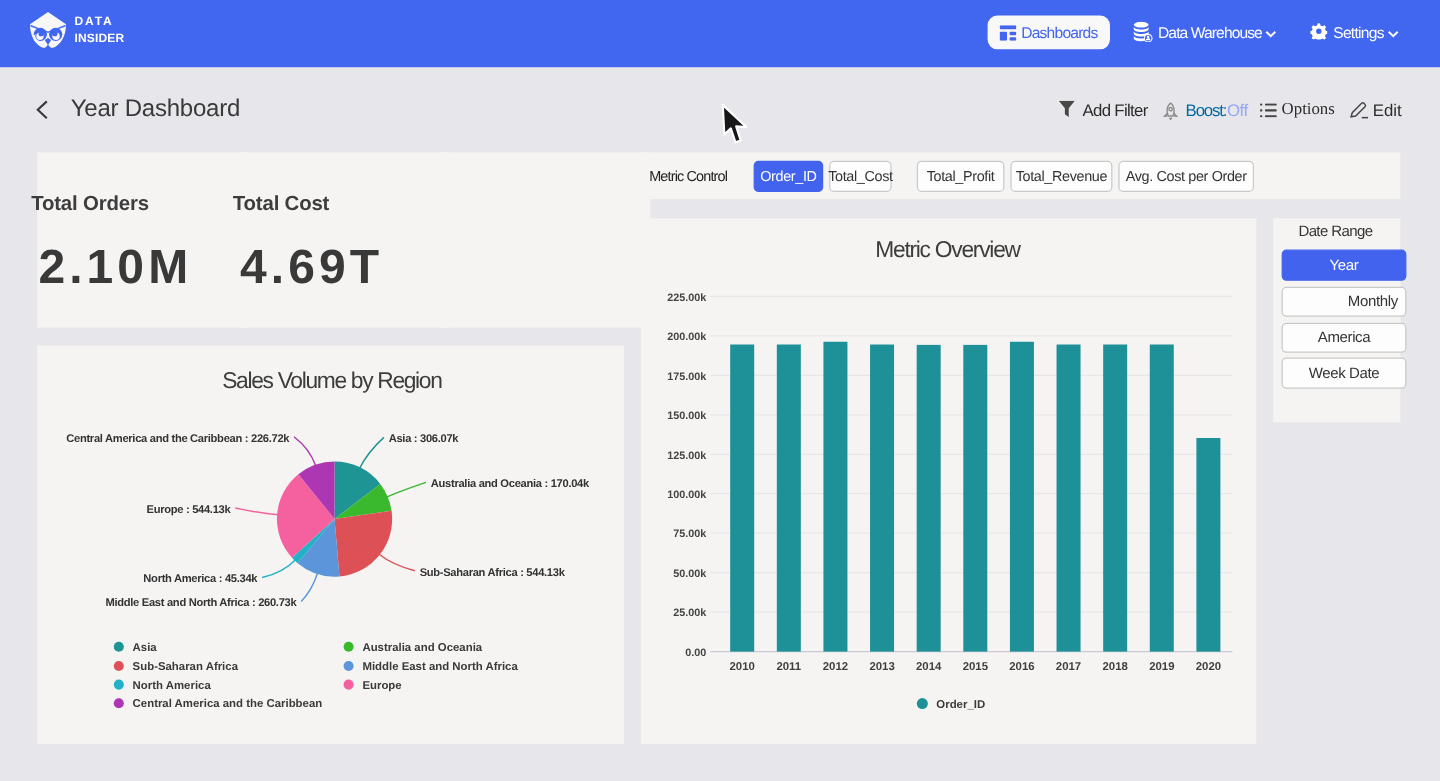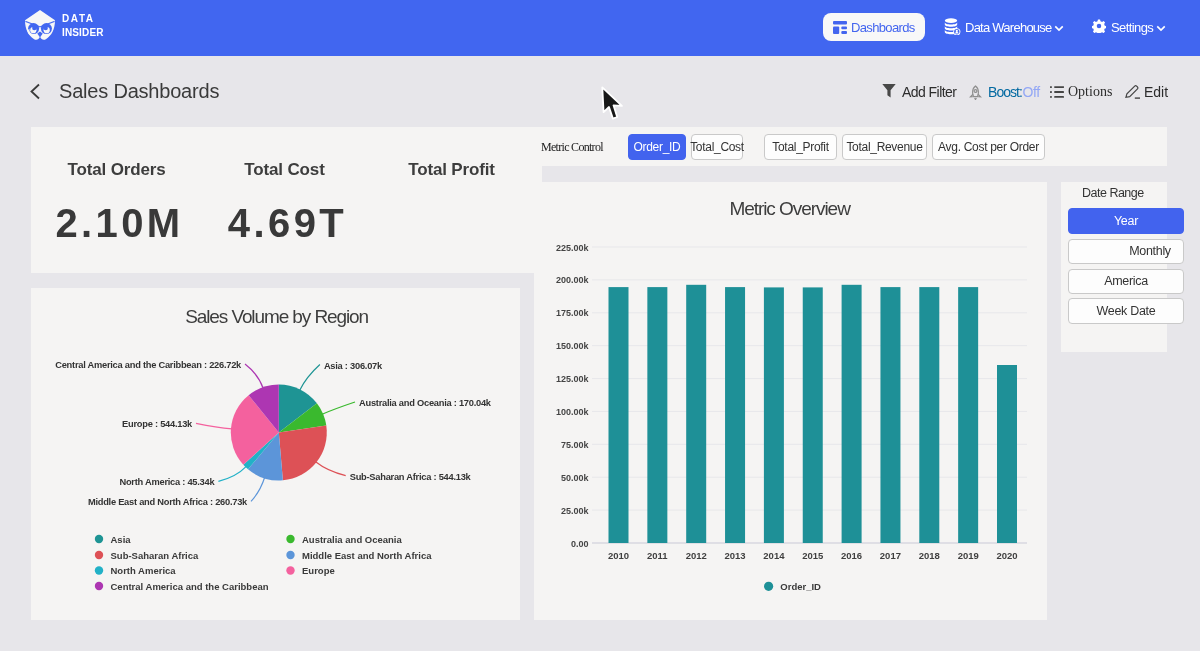--- a/index.html
+++ b/index.html
@@ -16,35 +16,35 @@
 #dash-btn { position:absolute; left:823px; top:13px; width:102px; height:28px; background:#f8f8f8; border-radius:8px; display:flex; align-items:center; }
 #dash-btn span { color:#4365ef; font-size:13px; font-weight:400; margin-left:4px; letter-spacing:-0.65px; }
 .nav-item { position:absolute; top:0; height:54px; display:flex; align-items:center; color:#fff; font-size:13px; }
 
 
 #hdr-title { position:absolute; left:59px; top:80.5px; font-size:20px; color:#3a3a3a; letter-spacing:-0.2px; line-height:20px; }
 .hico { position:absolute; }
 .hlabel { position:absolute; top:85px; font-size:14px; font-weight:400; color:#2c2c2c; letter-spacing:-0.55px; line-height:14px; white-space:nowrap; }
 
 
-.stat { position:absolute; top:127px; width:176px; height:146px; background:#f5f4f3; text-align:center; }
+.stat { position:absolute; top:127px; width:176px; height:146px; background:#f5f4f3; }
 .stat div { position:absolute; }
 .stat .t { position:absolute; top:33px; left:-5px; right:0; font-size:17px; font-weight:700; color:#3d3d3d; letter-spacing:-0.15px; line-height:20px; }
 .stat .v { position:absolute; top:74px; left:1px; right:0; font-size:40px; font-weight:700; color:#393939; letter-spacing:3.4px; line-height:44px; }
 
 
 #mbar { position:absolute; left:534px; top:127px; width:633px; height:39px; background:#f5f4f3; }
-#mbar .lbl { position:absolute; left:7px; top:13px; font-size:12px; letter-spacing:-0.7px; color:#222;font-family:Liberation Serif, serif; }
+#mbar .lbl { position:absolute; left:7px; top:13px; font-size:12px; letter-spacing:-0.7px; color:#222; }
 .mbtn { position:absolute; top:7px; height:26px; border:1px solid #c9c9c9; border-radius:4px; background:#fdfdfd; color:#333; font-size:12px; letter-spacing:-0.3px; white-space:nowrap; display:flex; align-items:center; justify-content:center; }
 .mbtn.sel { background:#4263ee; border-color:#4263ee; color:#fff; }
 
 
 #dpanel { position:absolute; left:1061px; top:182px; width:106px; height:170px; background:#f5f4f3; }
 #dpanel .dtitle { position:absolute; left:21px; top:4px; font-size:12.5px; letter-spacing:-0.5px; color:#333; }
-.dbtn { position:absolute; left:7px; width:116px; height:25.5px; border:1px solid #c9c9c9; border-radius:4px; background:#fdfdfd; color:#333; font-size:12.5px; letter-spacing:-0.3px; display:flex; align-items:center; justify-content:center; }
+.dbtn { position:absolute; left:7px; width:104px; height:25.5px; border:1px solid #c9c9c9; border-radius:4px; background:#fdfdfd; color:#333; font-size:12.5px; letter-spacing:-0.3px; display:flex; align-items:center; justify-content:center; }
 .dbtn.sel { background:#4263ee; border-color:#4263ee; color:#fff; }
 </style>
 </head>
 <body>
 
 <div id="nav"></div>
 <svg class="abs" style="left:25px; top:10px;" width="30" height="31" viewBox="0 0 30 31">
   <path fill="#f7f7f7" d="M15,0 L30,10.2 C30,19.5 26.6,25.3 21.2,29 C18.6,30.7 16.4,29.8 15,26.8 C13.6,29.8 11.4,30.7 8.8,29 C3.4,25.3 0,19.5 0,10.2 Z"></path>
   <path fill="#4166f0" d="M0.4,10.7 L15,16.3 L29.6,10.7 L29.6,12.0 L15,17.6 L0.4,12.0 Z" opacity="0.95"></path>
   <circle cx="8.6" cy="18.6" r="5.5" fill="#4166f0"></circle>
@@ -90,21 +90,21 @@
   <circle cx="8" cy="8" r="2.6" fill="#4166f0"></circle>
 </svg>
 <div class="nav-item" style="left:1111px; letter-spacing:-0.6px;">Settings</div>
 <svg class="abs" style="left:1156px; top:24.5px;" width="10" height="7" viewBox="0 0 12 8">
     <path d="M1.5,1.5 L6,6 L10.5,1.5" stroke="#fff" stroke-width="2" fill="none"></path>
   </svg>
 
 <svg class="abs" style="left:29px; top:83px;" width="12" height="17" viewBox="0 0 12 17">
     <path d="M10,1.5 L2.5,8.5 L10,15.5" stroke="#3a3a3a" stroke-width="1.8" fill="none"></path>
   </svg>
-<div id="hdr-title">Sales Dashboards</div>
+<div id="hdr-title">Year Dashboard</div>
 
 <svg class="hico" style="left:882px; top:83.5px;" width="14" height="14" viewBox="0 0 14 14">
     <path fill="#484848" d="M0.3,0 H13.7 L8.6,6.2 V13.6 L5.4,11.3 V6.2 Z"></path>
   </svg>
 <div class="hlabel" style="left:902px;">Add Filter</div>
 
 <svg class="hico" style="left:969px; top:85px;" width="13" height="15" viewBox="0 0 13 15">
   <g fill="none" stroke="#8f8f8f" stroke-width="1.2">
     <path d="M6.5,1 C8.5,2.5 9.4,5 9.4,7.2 C9.4,9 9,10.5 8.5,11.6 H4.5 C4,10.5 3.6,9 3.6,7.2 C3.6,5 4.5,2.5 6.5,1 Z"></path>
     <circle cx="6.5" cy="6" r="1.4"></circle>
@@ -140,21 +140,20 @@
 
 <div class="stat" style="left:31px;">
     <div class="t">Total Orders</div>
     <div class="v">2.10M</div>
   </div>
 <div class="stat" style="left:199px;">
     <div class="t">Total Cost</div>
     <div class="v">4.69T</div>
   </div>
 <div class="stat" style="left:366px;">
-    <div class="t">Total Profit</div>
   </div>
 
 <div id="mbar">
   <div class="lbl">Metric Control</div>
   <div class="mbtn sel" style="left:94px; width:58px;">Order_ID</div>
   <div class="mbtn" style="left:157px; width:52px;">Total_Cost</div>
   <div class="mbtn" style="left:230px; width:73px;">Total_Profit</div>
   <div class="mbtn" style="left:308px; width:85px;">Total_Revenue</div>
   <div class="mbtn" style="left:398px; width:113px;">Avg. Cost per Order</div>
 </div>

